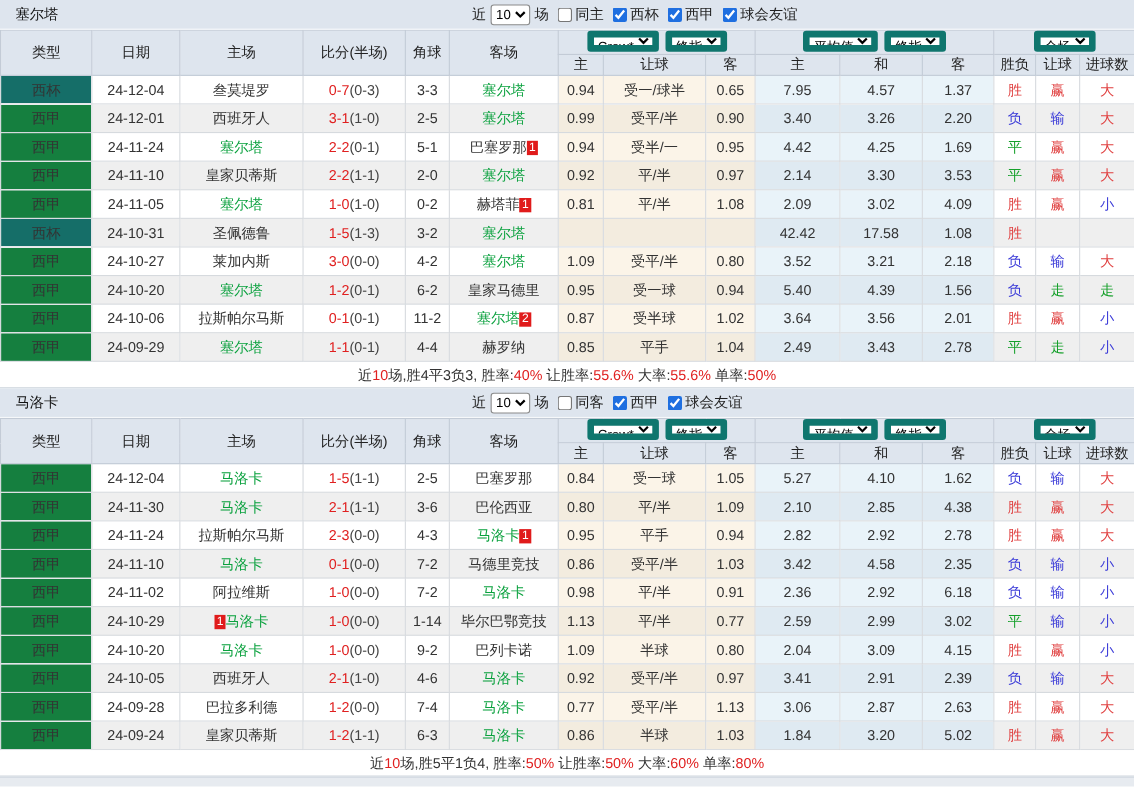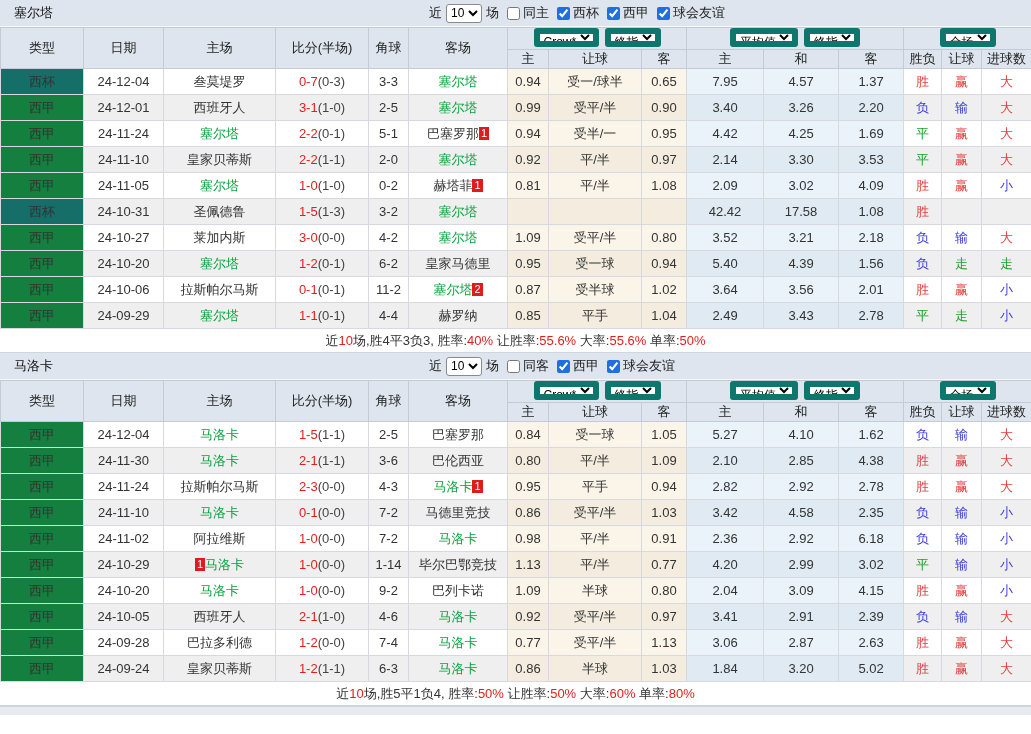--- a/index.html
+++ b/index.html
@@ -468,21 +468,21 @@
           <tr>
             <td class="type-cell" style="background: rgb(21, 127, 63);">西甲</td>
             <td class="date">24-10-29</td>
             <td class="team-cell"><span class="card">1</span><span class="tname tfocus">马洛卡</span></td>
             <td class="score-cell"><span class="score">1-0</span><span class="half">(0-0)</span></td>
             <td class="corner">1-14</td>
             <td class="team-cell"><span class="tname">毕尔巴鄂竞技</span></td>
             <td class="c-odds">1.13</td>
             <td class="c-odds">平/半</td>
             <td class="c-odds">0.77</td>
-            <td class="c-avg">4.20</td>
+            <td class="c-avg">2.59</td>
             <td class="c-avg">2.99</td>
             <td class="c-avg">3.02</td>
             <td class="res g">平</td>
             <td class="res b">输</td>
             <td class="res b">小</td>
           </tr>
           <tr>
             <td class="type-cell" style="background: rgb(21, 127, 63);">西甲</td>
             <td class="date">24-10-20</td>
             <td class="team-cell"><span class="tname tfocus">马洛卡</span></td>

